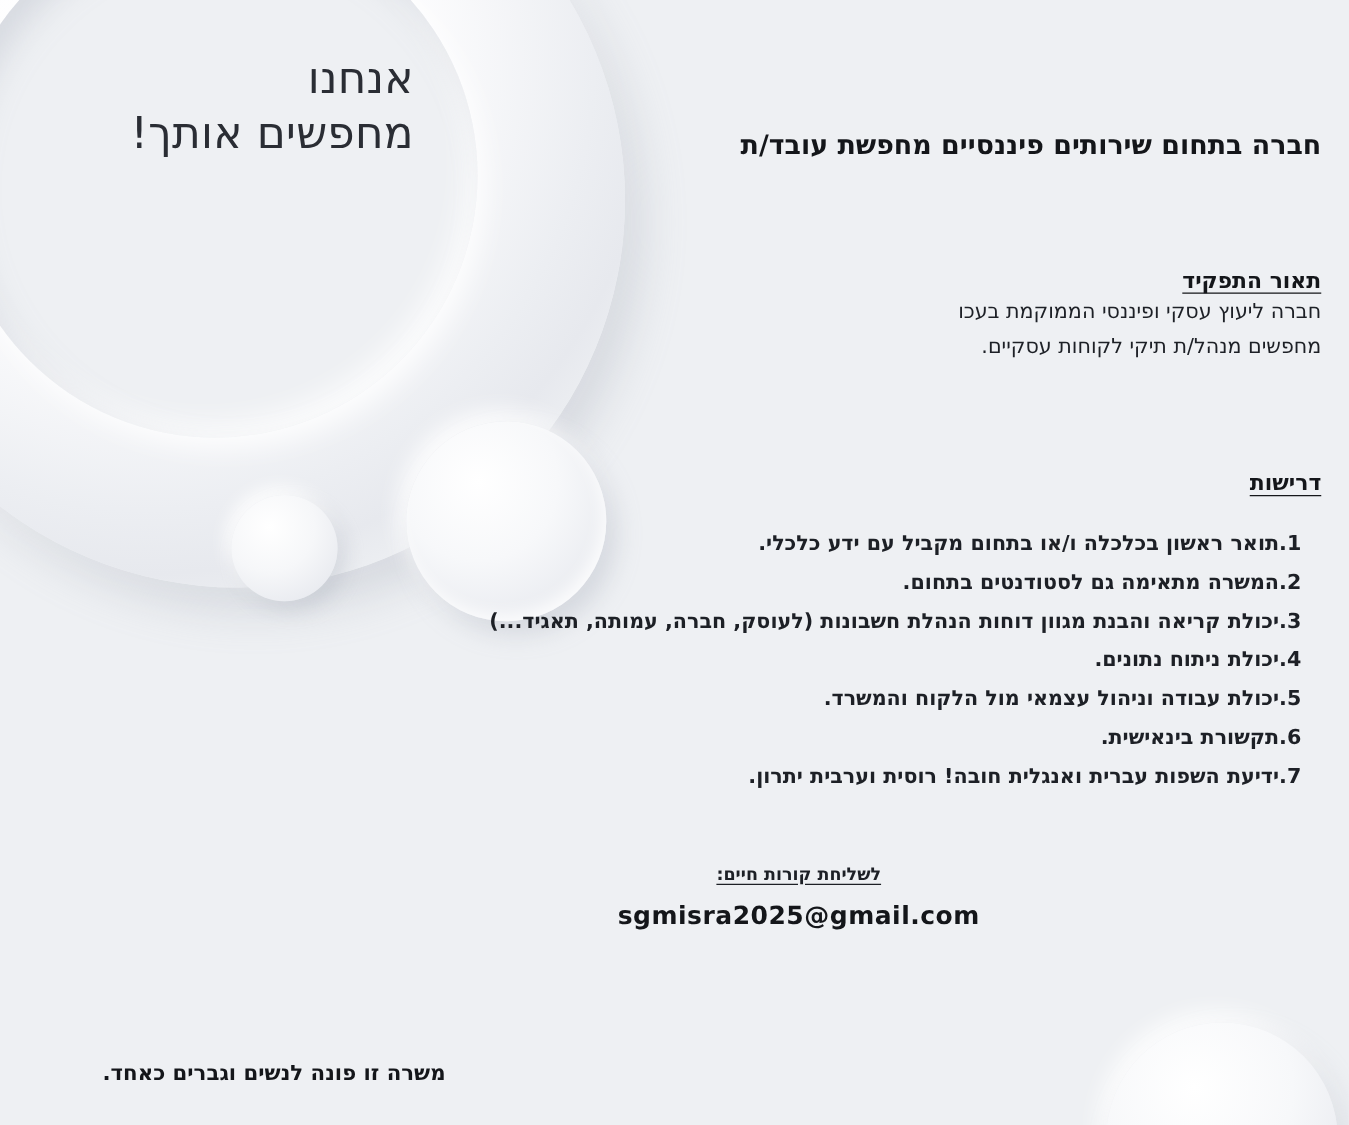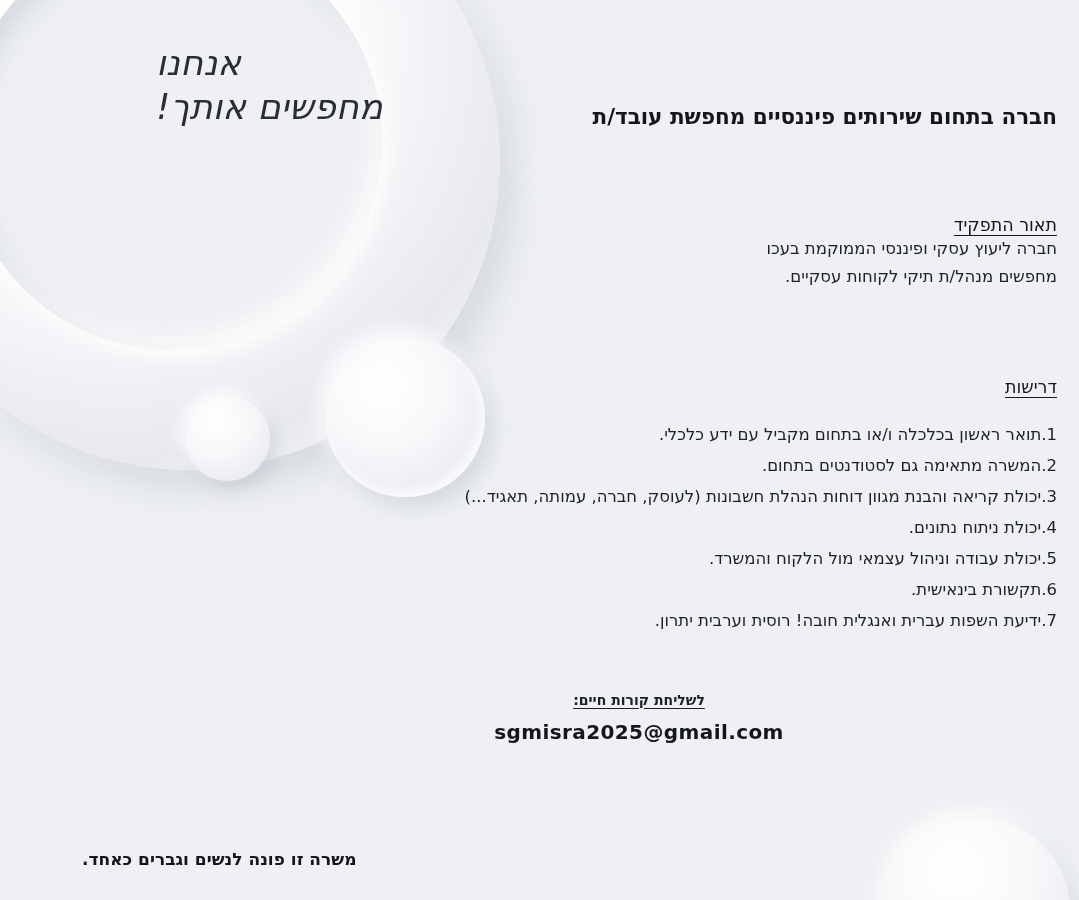--- a/index.html
+++ b/index.html
@@ -67,31 +67,30 @@
     width: 185px;
     height: 185px;
     background: radial-gradient(circle at 38% 28%, #ffffff 0%, #f7f8fa 45%, #e9ebf0 80%, #eef0f3 100%);
     box-shadow: 8px 10px 22px rgba(165,171,185,0.30),
                -6px -8px 18px rgba(255,255,255,0.95);
   }
 
   
   .headline {
     position: absolute;
-    right: 696px;
+    right: 748px;
     top: 42px;
-    text-align: left;
+    text-align: right;
     font-size: 35px;
     line-height: 1.25;
     color: #2a2d34;
     font-weight: 400;
     letter-spacing: 0.2px;
     white-space: pre-line;
     z-index: 4;
-    font-style: italic;
   }
 
   
   .content {
     position: absolute;
     right: 0;
     top: 0;
     width: 898px;
     padding: 0 22px 0 0;
     box-sizing: border-box;
@@ -102,41 +101,42 @@
   .job-title {
     margin-top: 104px;
     font-size: 21.5px;
     font-weight: bold;
     color: #14161a;
     letter-spacing: 0px;
   }
 
   .section-head {
     font-size: 17.5px;
-    font-weight: normal;
+    font-weight: bold;
     color: #14161a;
     text-decoration: underline;
     text-underline-offset: 4px;
   }
 
   .sec-desc { margin-top: 86px; }
 
   .body-line {
     font-size: 16.5px;
     color: #1d2026;
     line-height: 1.72;
   }
   .desc-block { }
 
   .sec-req { margin-top: 85px; }
 
   .req-list {
-    margin: 22px 0 0 0;
+    margin: 22px 16px 0 0;
     padding: 0;
     list-style: none;
+    font-weight: bold;
   }
   .req-list li {
     font-size: 16.5px;
     color: #1d2026;
     line-height: 1.88;
   }
 
   .cv-block {
     margin-top: 56px;
     text-align: center;

